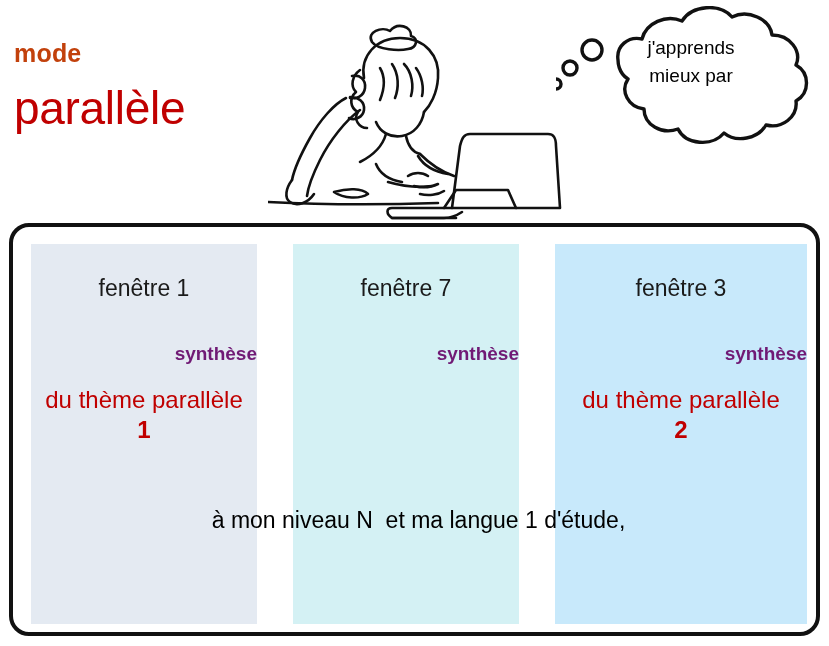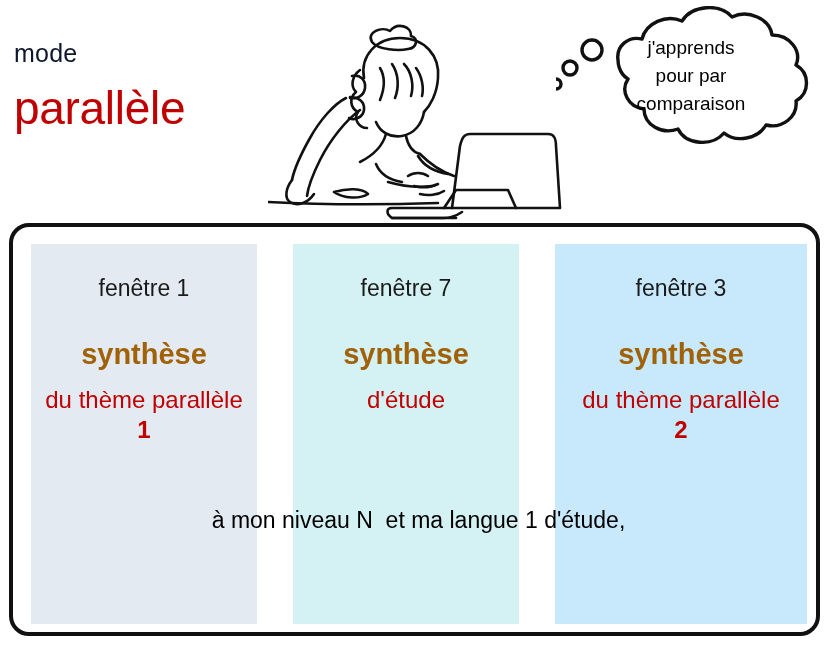--- a/index.html
+++ b/index.html
@@ -28,22 +28,23 @@
 
   #title-block {
     position: absolute;
     left: 14px;
     top: 38px;
     width: 270px;
   }
   #mode-label {
     font-size: 25px;
     line-height: 30px;
-    color: #0f172a;
+    color: #c2410c;
     letter-spacing: 0.2px;
+    font-weight: bold;
   }
   #mode-value {
     font-size: 46px;
     line-height: 56px;
     font-weight: normal;
     color: #C00000;
     margin-top: 12px;
     letter-spacing: -0.3px;
   }
 
@@ -114,25 +115,26 @@
     top: 30px;
     width: 100%;
     text-align: center;
   }
   .window-label {
     font-size: 23px;
     line-height: 28px;
     color: #1a1a1a;
   }
   .synthese {
-    font-size: 29px;
+    font-size: 19px;
     line-height: 30px;
     font-weight: bold;
-    color: #a16207;
+    color: #701a75;
     margin-top: 37px;
+    text-align: right;
   }
   .subject {
     font-size: 24px;
     line-height: 30px;
     color: #C00000;
     margin-top: 16px;
   }
   .subject .num {
     font-weight: bold;
     display: block;
@@ -226,22 +228,21 @@
                c-16,-2 -24,-18 -16,-30
                c-10,-6 -10,-18 -10,-19 z"></path>
       <circle cx="36" cy="44" r="10"></circle>
       <circle cx="14" cy="62" r="7"></circle>
       <circle cx="0" cy="78" r="5"></circle>
     </svg>
   </div>
 
   <div id="cloud-text">
     <div>j'apprends</div>
-    <div>pour par</div>
-    <div>comparaison</div>
+    <div>mieux par</div>
   </div>
 
 </div>
 
 <div id="window-box">
 
   <div id="columns">
 
     <div class="column col-1">
       <div class="col-inner">
@@ -252,21 +253,20 @@
           <span class="num">1</span>
         </div>
       </div>
     </div>
 
     <div class="column col-2">
       <div class="col-inner">
         <div class="window-label">fenêtre 7</div>
         <div class="synthese">synthèse</div>
         <div class="subject">
-          <span class="plain">d'étude</span>
         </div>
       </div>
     </div>
 
     <div class="column col-3">
       <div class="col-inner">
         <div class="window-label">fenêtre 3</div>
         <div class="synthese">synthèse</div>
         <div class="subject">
           <span class="plain">du thème parallèle</span>

